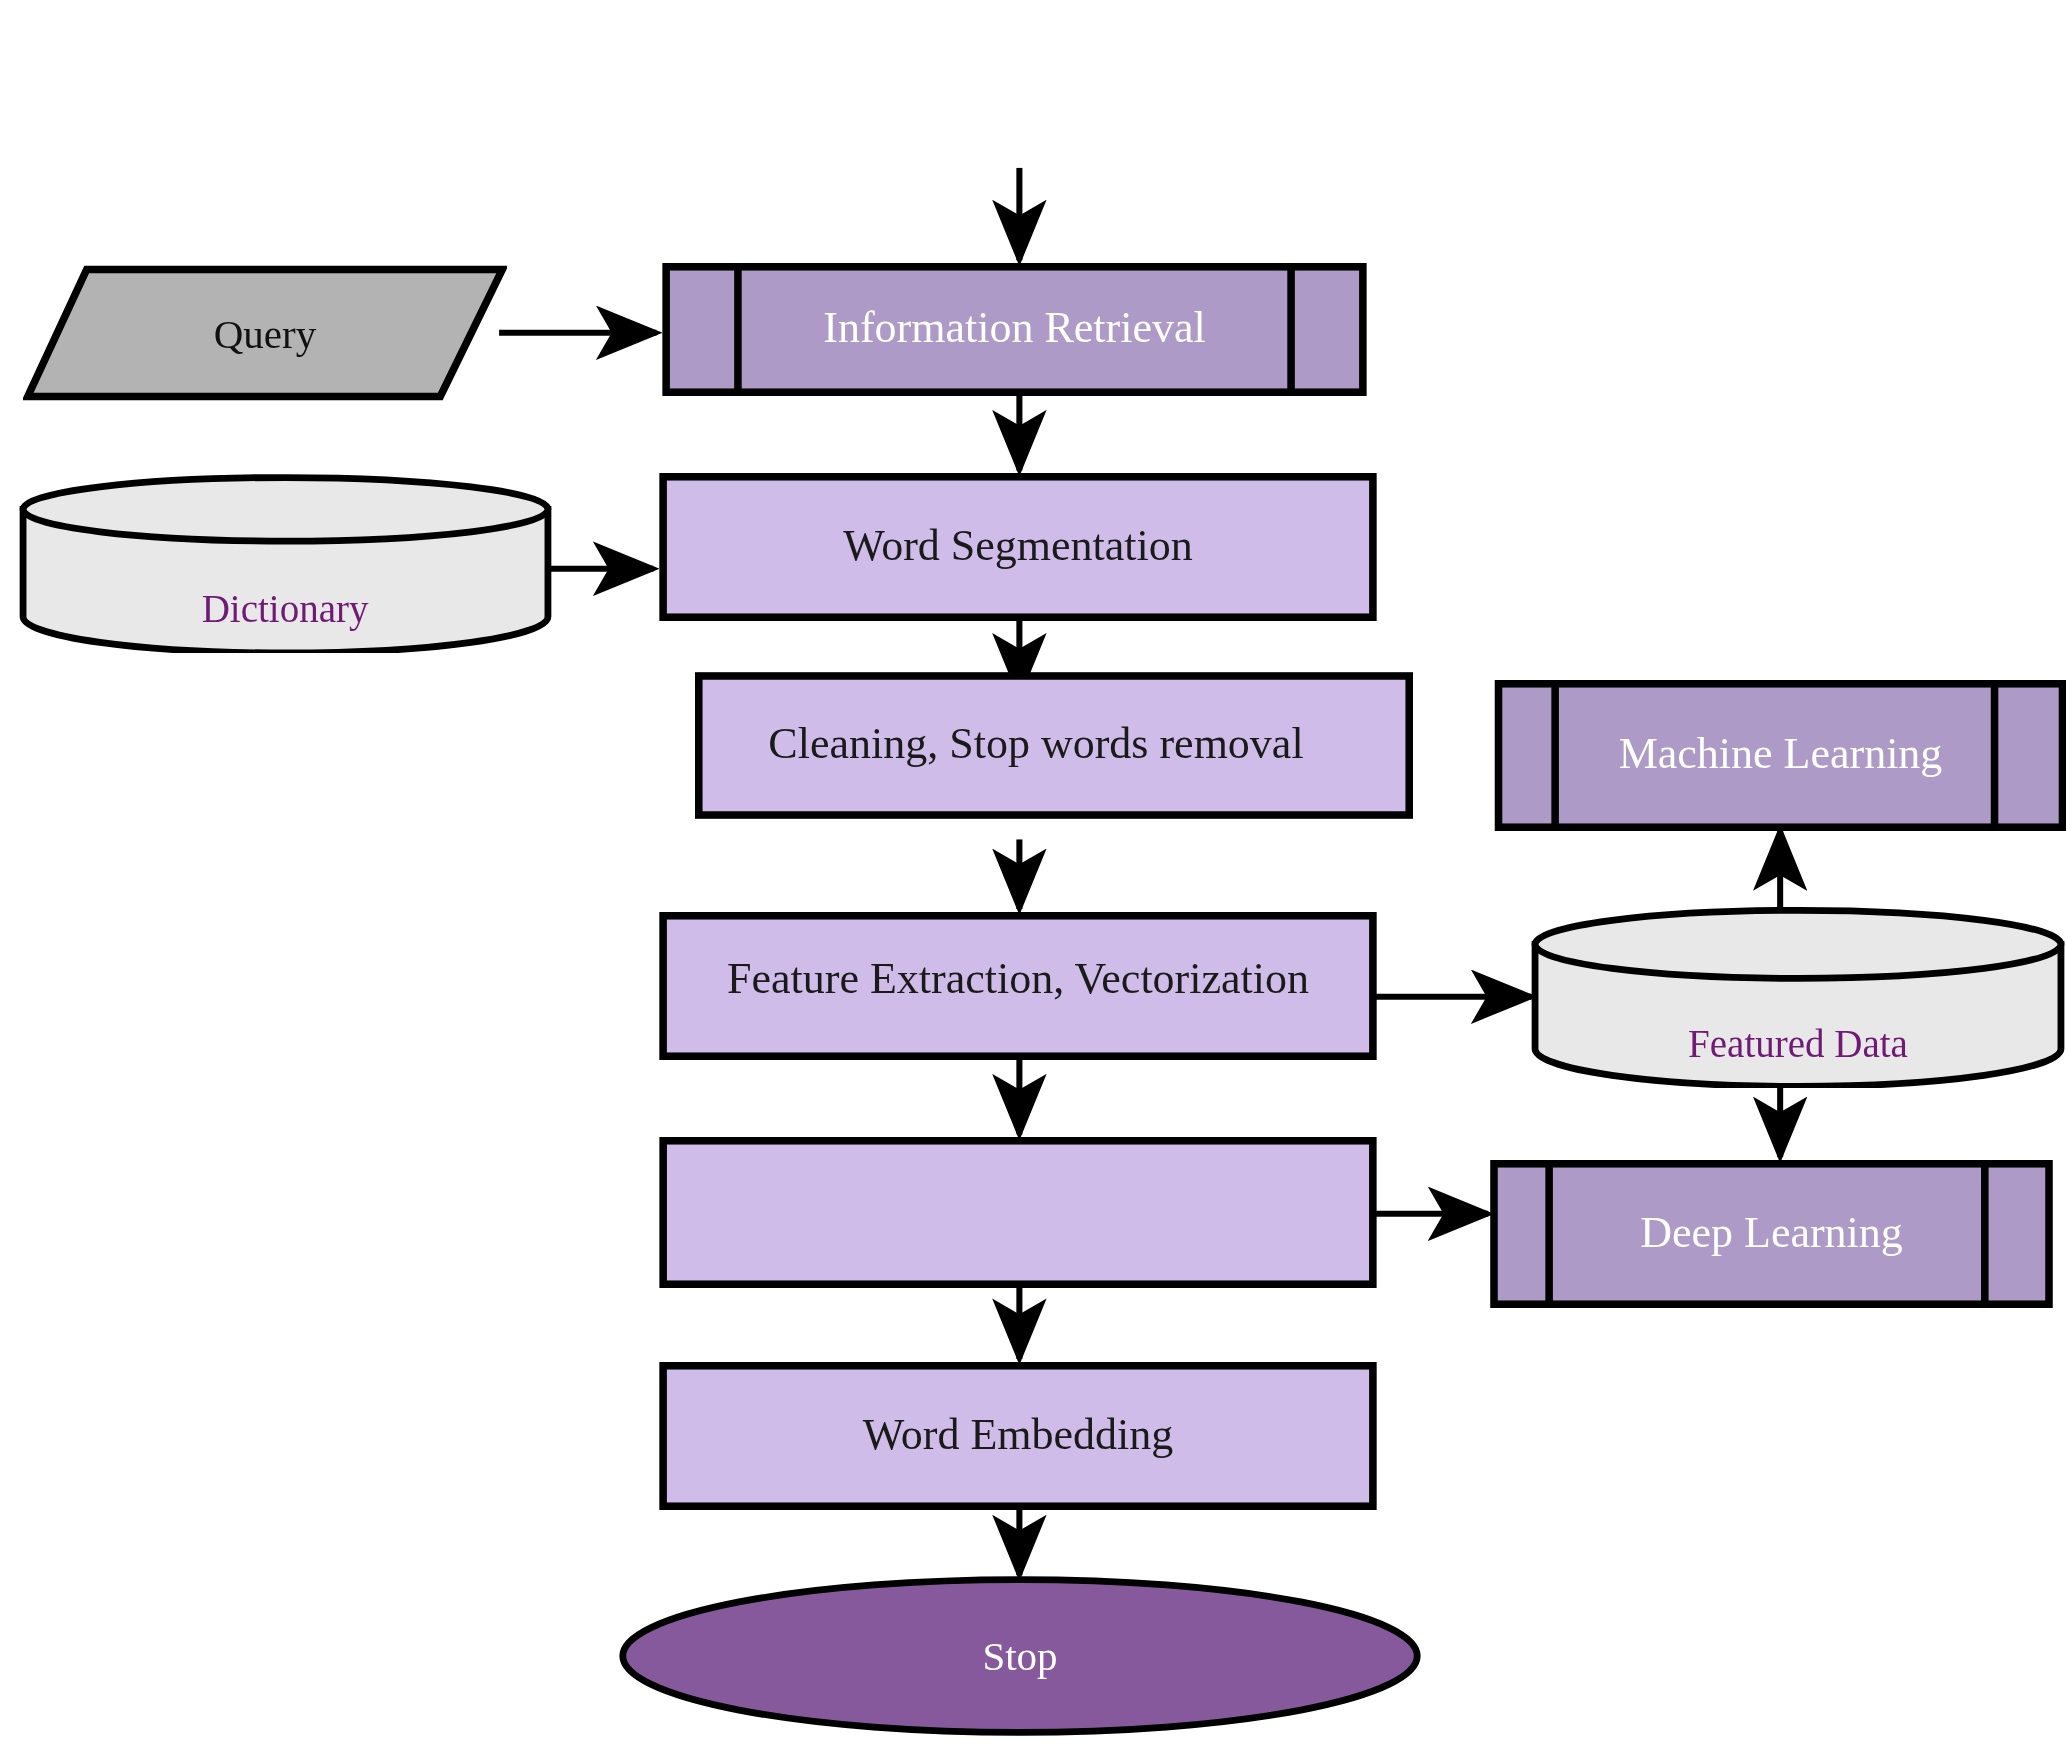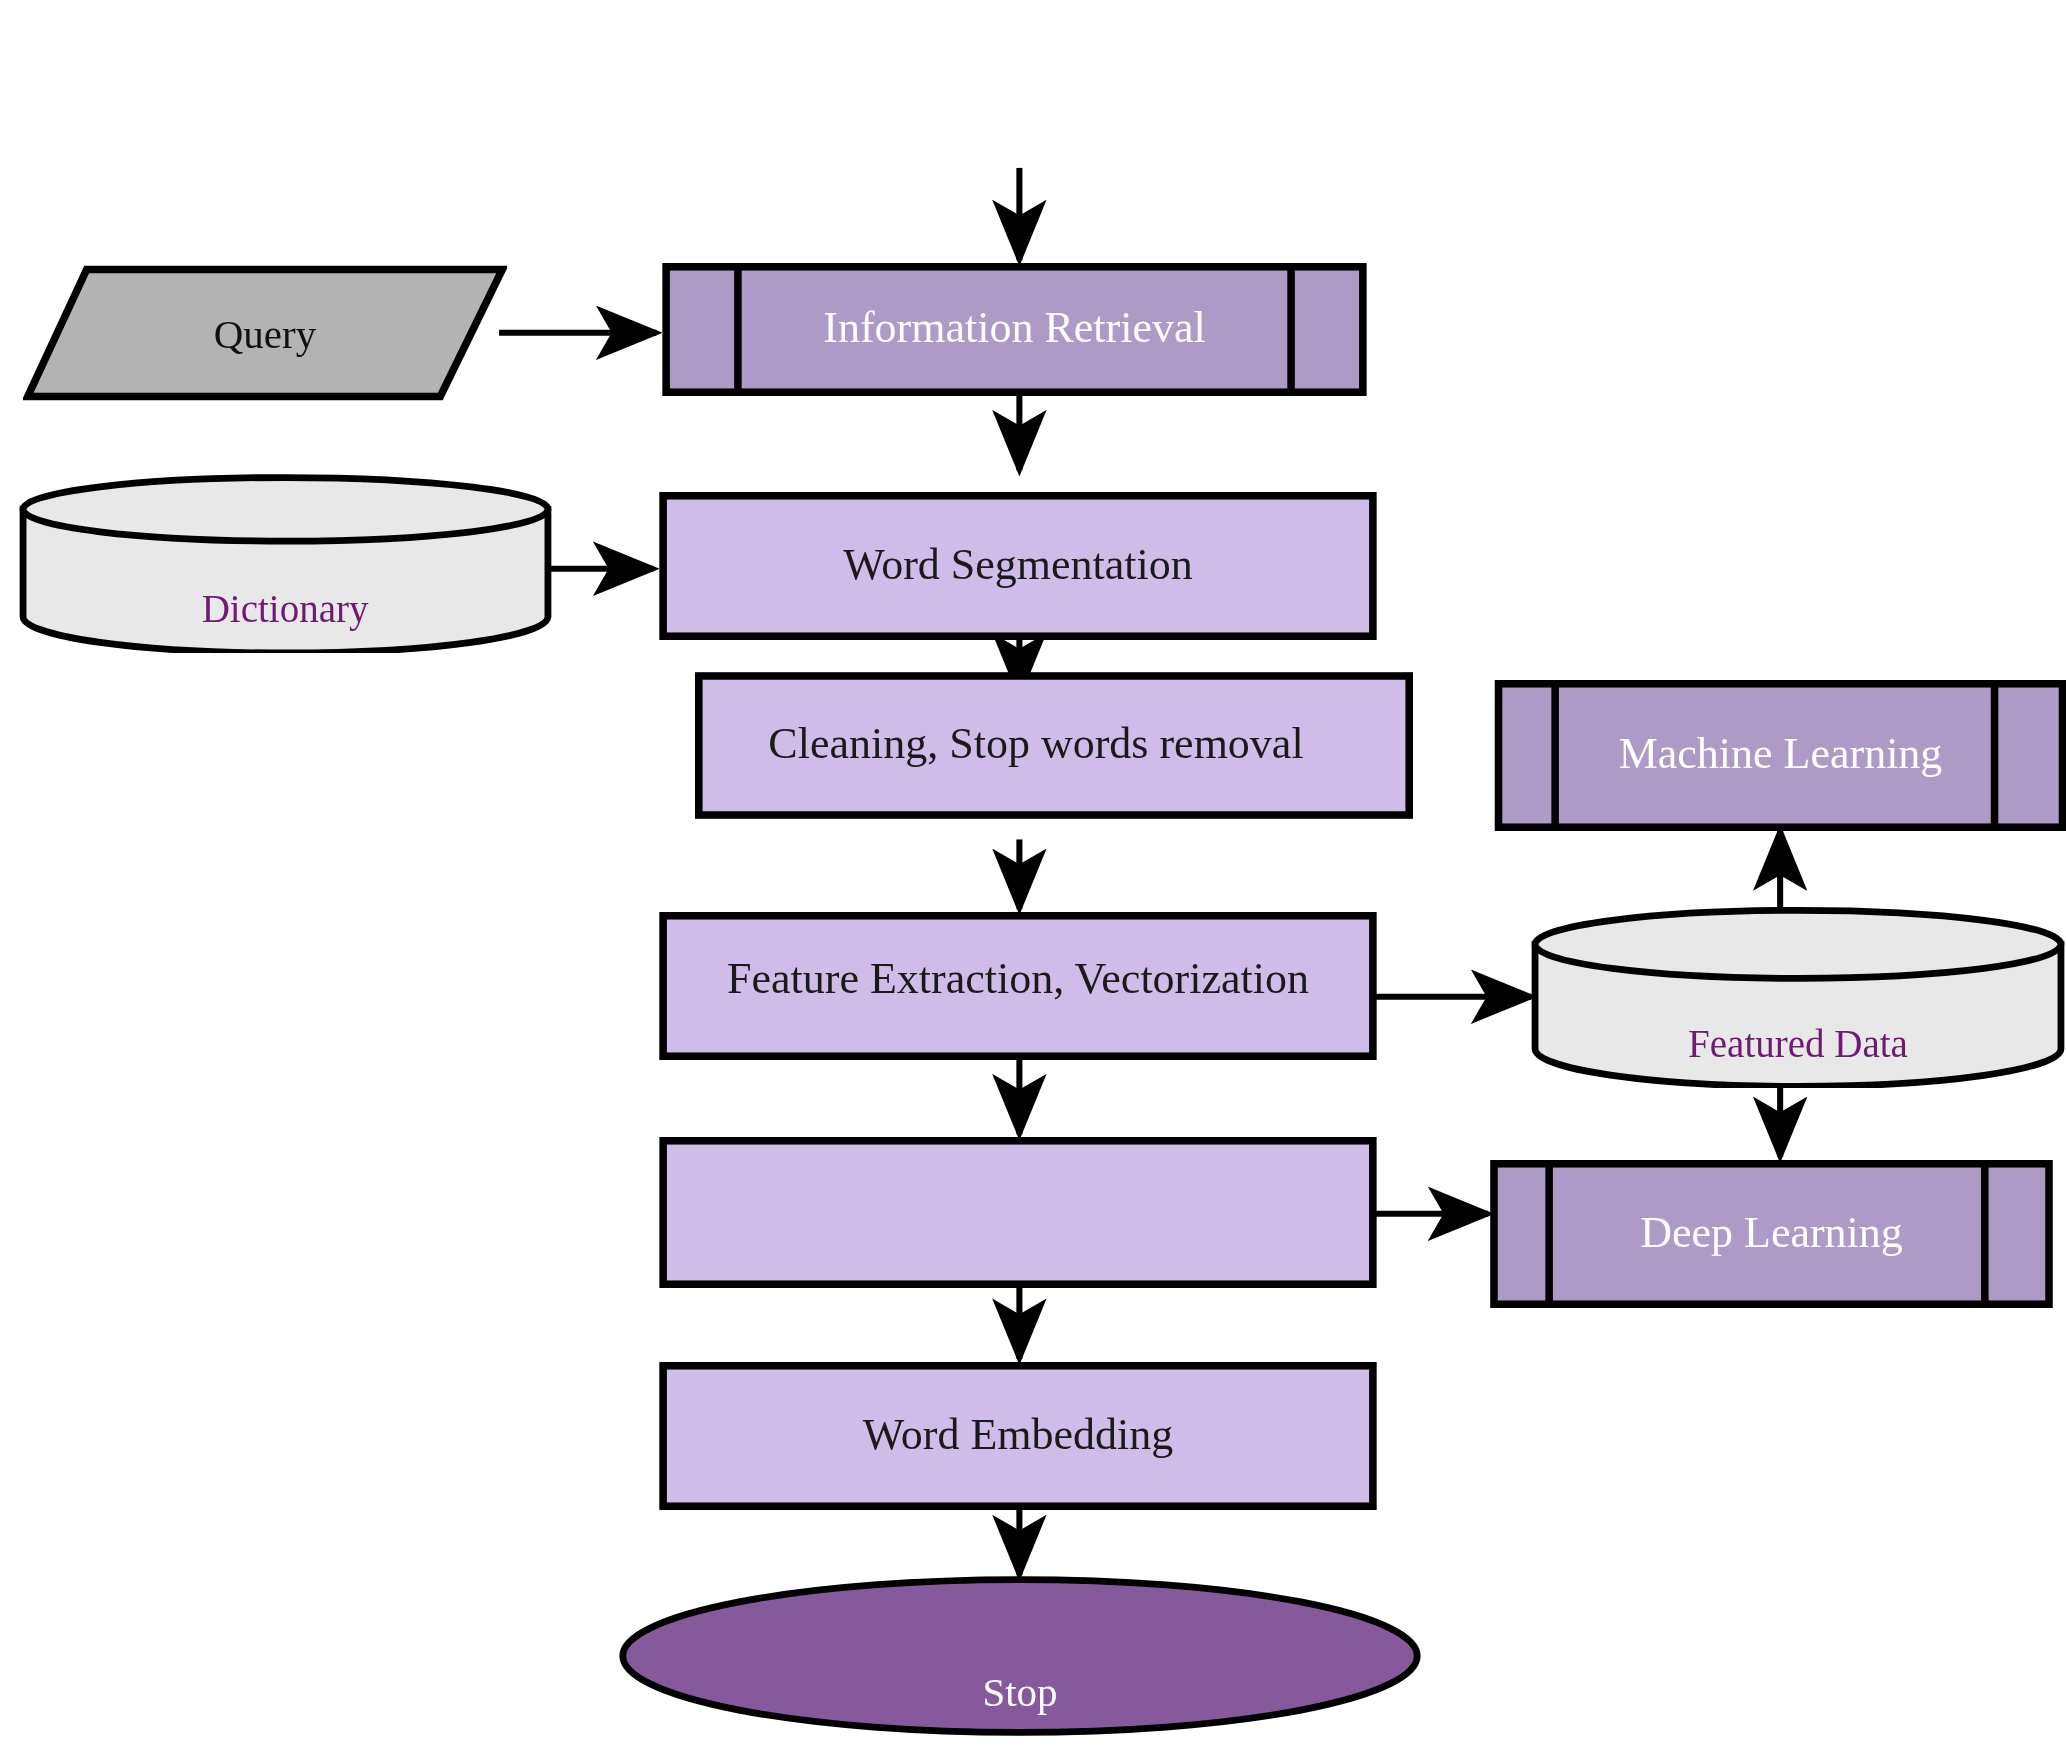--- a/index.html
+++ b/index.html
@@ -65,21 +65,21 @@
 
   <div class="node" style="left:662px;top:263px;width:705px;height:133px;">
     <svg width="705" height="133" viewBox="0 0 932 176" xmlns="http://www.w3.org/2000/svg">
       <rect x="5" y="5" width="922" height="166" fill="#AE9AC6" stroke="#000" stroke-width="10"></rect>
       <line x1="100" y1="5" x2="100" y2="171" stroke="#000" stroke-width="10"></line>
       <line x1="832" y1="5" x2="832" y2="171" stroke="#000" stroke-width="10"></line>
     </svg>
     <div class="node-label sub-label" style="top:39px;">Information Retrieval</div>
   </div>
 
-  <div class="node" style="left:659px;top:473px;width:718px;height:148px;margin-top:19px;">
+  <div class="node" style="left:659px;top:473px;width:718px;height:148px;">
     <svg width="718" height="148" viewBox="0 0 950 196" xmlns="http://www.w3.org/2000/svg">
       <rect x="5" y="5" width="940" height="186" fill="#CFBCE8" stroke="#000" stroke-width="10"></rect>
     </svg>
     <div class="node-label box-label" style="top:47px;">Word Segmentation</div>
   </div>
 
   <div class="node" style="left:659px;top:672px;width:718px;height:147px;padding-left:36px;">
     <svg width="718" height="147" viewBox="0 0 950 194" xmlns="http://www.w3.org/2000/svg">
       <rect x="5" y="5" width="940" height="184" fill="#CFBCE8" stroke="#000" stroke-width="10"></rect>
     </svg>
@@ -103,21 +103,21 @@
     <svg width="718" height="148" viewBox="0 0 950 196" xmlns="http://www.w3.org/2000/svg">
       <rect x="5" y="5" width="940" height="186" fill="#CFBCE8" stroke="#000" stroke-width="10"></rect>
     </svg>
     <div class="node-label box-label" style="top:47px;">Word Embedding</div>
   </div>
 
   <div class="node" style="left:619px;top:1575px;width:802px;height:162px;">
     <svg width="802" height="162" viewBox="0 0 1060 214" xmlns="http://www.w3.org/2000/svg">
       <ellipse cx="530" cy="107" rx="525" ry="101" fill="#85599B" stroke="#000" stroke-width="9"></ellipse>
     </svg>
-    <div class="node-label ellipse-label" style="top:57px;margin-top:36px;">Stop</div>
+    <div class="node-label ellipse-label" style="top:57px;">Stop</div>
   </div>
 
   <div class="node" style="left:1494px;top:680px;width:573px;height:151px;">
     <svg width="573" height="151" viewBox="0 0 757 200" xmlns="http://www.w3.org/2000/svg">
       <rect x="5" y="5" width="747" height="190" fill="#AE9AC6" stroke="#000" stroke-width="10"></rect>
       <line x1="80" y1="5" x2="80" y2="195" stroke="#000" stroke-width="10"></line>
       <line x1="662" y1="5" x2="662" y2="195" stroke="#000" stroke-width="10"></line>
     </svg>
     <div class="node-label sub-label" style="top:48px;">Machine Learning</div>
   </div>

